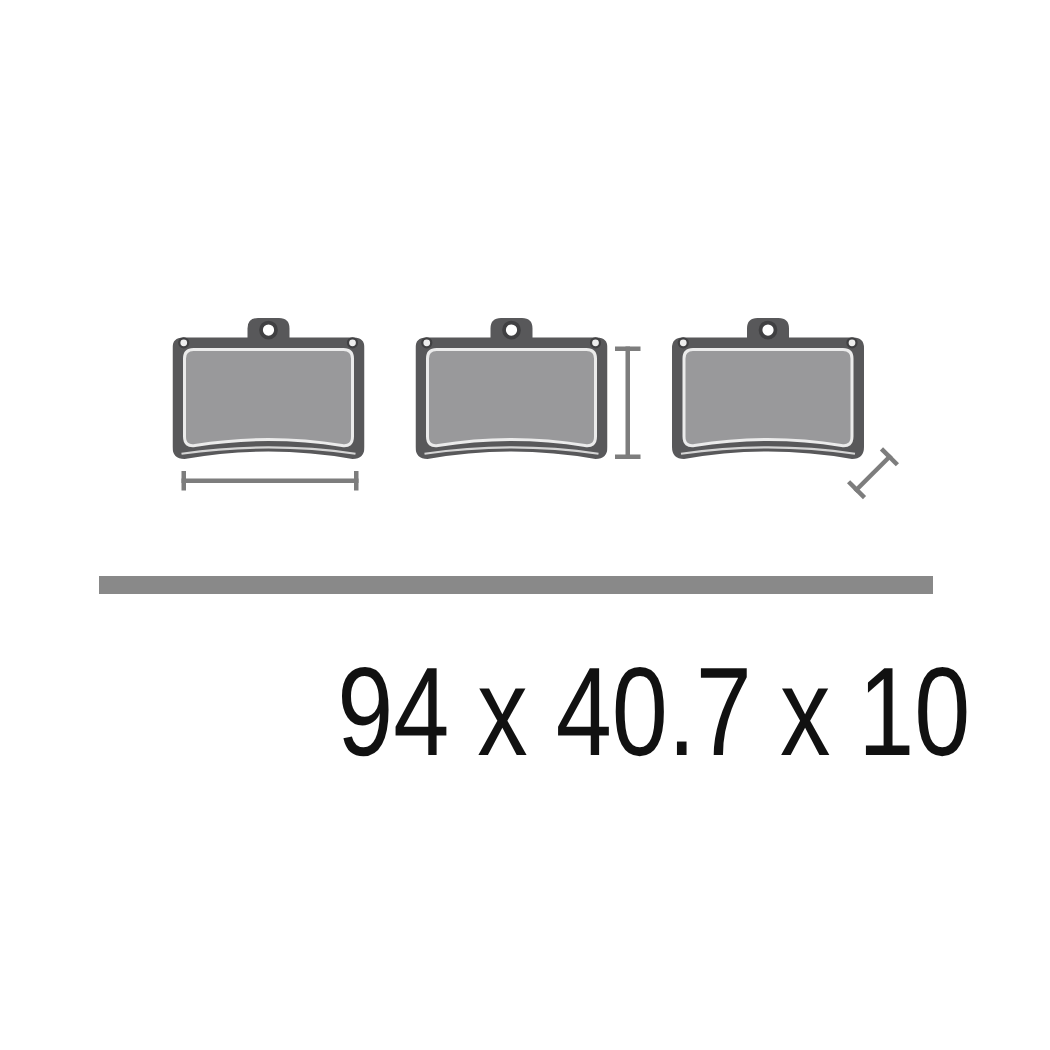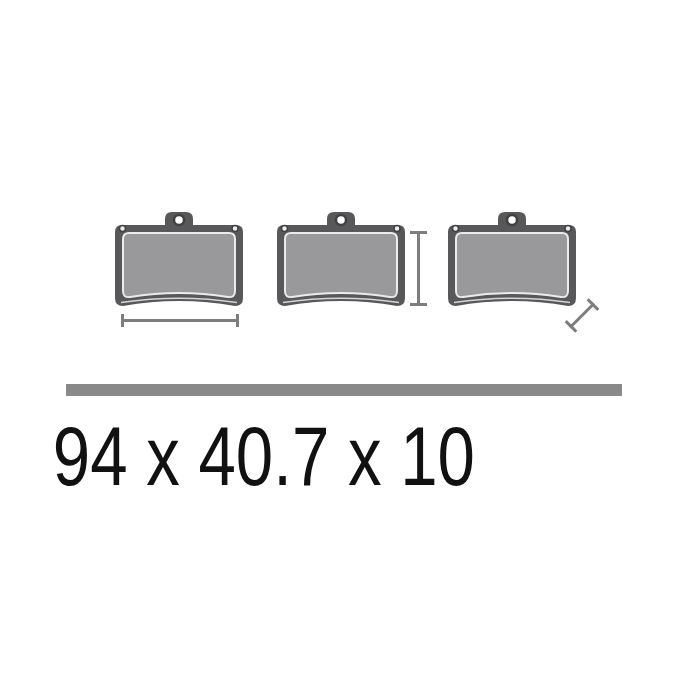--- a/index.html
+++ b/index.html
@@ -52,21 +52,21 @@
   #thickness-marker .cap-a{left:0;top:0;width:3px;height:15px;}
   #thickness-marker .cap-b{right:0;top:0;width:3px;height:15px;}
 
   
   .divider-bar{
     position:absolute;left:66px;top:384px;width:556px;height:12px;
     background:var(--divider-bar,#898989);
   }
 
   
-  .dimensions-wrap{position:absolute;left:0;right:0;top:414px;text-align:left;}
+  .dimensions-wrap{position:absolute;left:0;right:0;top:432px;text-align:right;}
   .dimensions-text{
     display:inline-block;
     font-size:84px;line-height:1;font-weight:400;
     color:var(--text,#111);
     transform:scaleX(0.8);
     white-space:pre;
   }
 </style>
 </head>
 <body>

